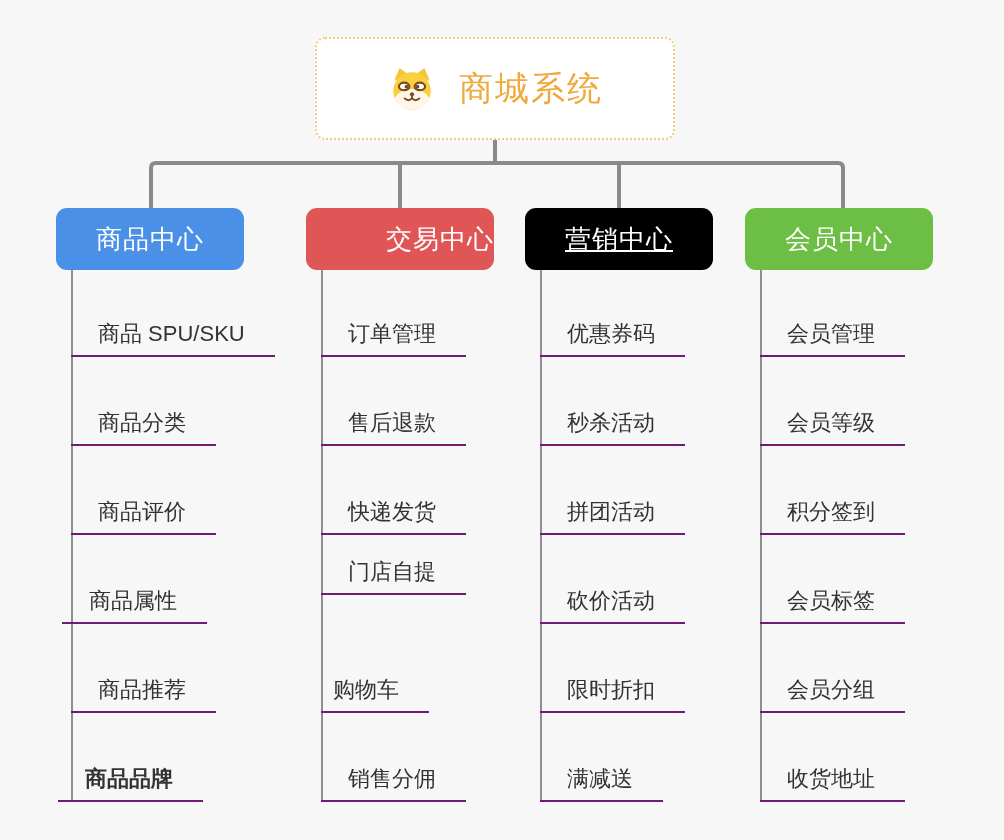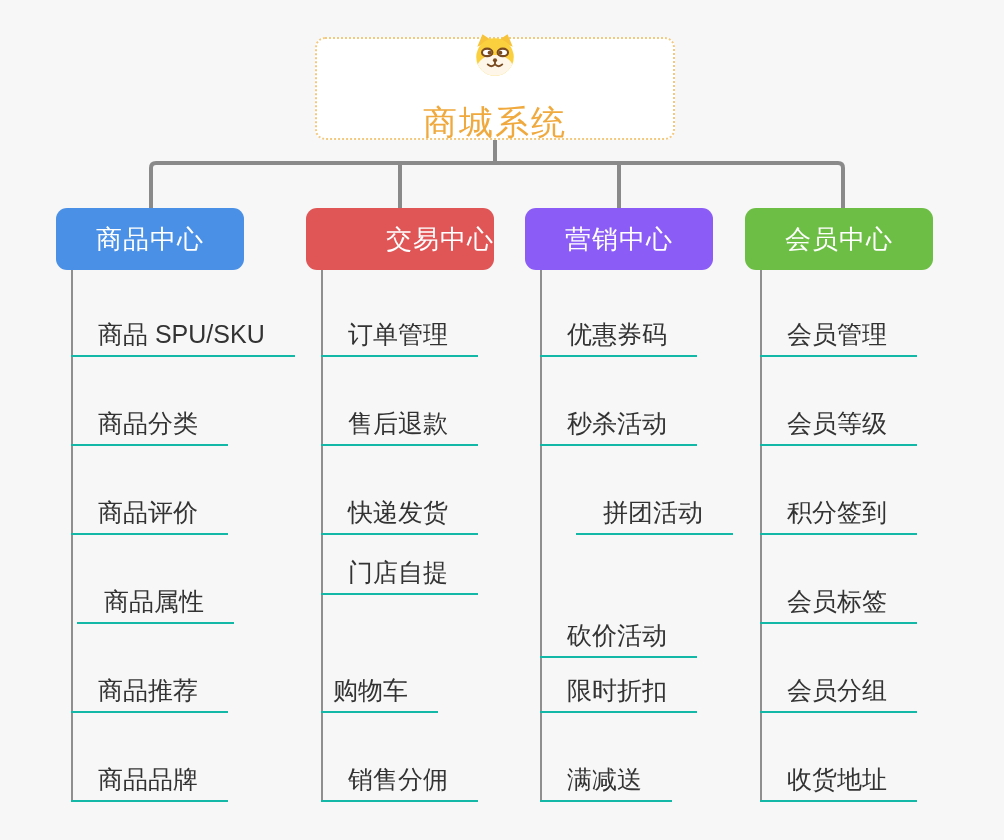--- a/index.html
+++ b/index.html
@@ -11,21 +11,20 @@
   }
   #stage{position:relative;width:1004px;height:840px;}
 
   
   .root-node{
     position:absolute;left:315px;top:37px;width:360px;height:103px;
     background:#ffffff;border:2px dotted #f3c97f;border-radius:10px;
     box-sizing:border-box;
     display:flex;align-items:center;justify-content:center;gap:22px;
     cursor:pointer;
-    flex-direction:column;
   }
   .root-node .title{
     font-size:34px;color:#f0a93d;letter-spacing:2px;white-space:nowrap;
   }
 
   
   #connectors{position:absolute;left:0;top:0;width:1004px;height:840px;pointer-events:none;}
 
   
   .branch-node{
@@ -38,22 +37,22 @@
 
   
   .trunk{
     position:absolute;top:270px;width:2px;height:530px;background:#8f8f8f;
   }
 
   
   .child-node{
     position:absolute;height:44px;line-height:42px;
     padding:0 30px 0 27px;
-    border-bottom:2px solid #14b8a6;
-    font-size:25px;color:#333333;white-space:nowrap;
+    border-bottom:2px solid #701a75;
+    font-size:22px;color:#333333;white-space:nowrap;
     box-sizing:border-box;cursor:pointer;
   }
 </style>
 </head>
 <body>
 
 <div id="stage">
 
   <svg id="connectors" viewBox="0 0 1004 840" xmlns="http://www.w3.org/2000/svg">
     <path d="M495,138 V163" fill="none" stroke-width="4" stroke="#8a8a8a"></path>
@@ -86,41 +85,41 @@
   </div>
 
   <div id="branches">
       <div class="branch-node" style="left: 56px; background: rgb(74, 144, 230);">
         <span>商品中心</span>
       </div>
       <div class="trunk" style="left: 71px;"></div>
       <div class="child-node" style="left: 71px; top: 313px;">商品 SPU/SKU</div>
       <div class="child-node" style="left: 71px; top: 402px;">商品分类</div>
       <div class="child-node" style="left: 71px; top: 491px;">商品评价</div>
-      <div class="child-node" style="left: 77px; top: 580px;">商品属性</div>
+      <div class="child-node" style="left: 62px; top: 580px;">商品属性</div>
       <div class="child-node" style="left: 71px; top: 669px;">商品推荐</div>
-      <div class="child-node" style="left: 71px; top: 758px;">商品品牌</div>
+      <div class="child-node" style="left: 58px; top: 758px; font-weight: bold;">商品品牌</div>
       <div class="branch-node" style="left: 306px; background: rgb(224, 86, 86); justify-content: flex-end;">
         <span>交易中心</span>
       </div>
       <div class="trunk" style="left: 321px;"></div>
       <div class="child-node" style="left: 321px; top: 313px;">订单管理</div>
       <div class="child-node" style="left: 321px; top: 402px;">售后退款</div>
       <div class="child-node" style="left: 321px; top: 491px;">快递发货</div>
       <div class="child-node" style="left: 321px; top: 551px;">门店自提</div>
       <div class="child-node" style="left: 321px; top: 669px; padding-left: 12px;">购物车</div>
       <div class="child-node" style="left: 321px; top: 758px; text-align: center;">销售分佣</div>
-      <div class="branch-node" style="left: 525px; background: #8b5cf6;">
+      <div class="branch-node" style="left: 525px; background: #000000; text-decoration: underline;">
         <span>营销中心</span>
       </div>
       <div class="trunk" style="left: 540px;"></div>
       <div class="child-node" style="left: 540px; top: 313px;">优惠券码</div>
       <div class="child-node" style="left: 540px; top: 402px;">秒杀活动</div>
-      <div class="child-node" style="left: 540px; top: 491px; margin-left: 36px;">拼团活动</div>
-      <div class="child-node" style="left: 540px; top: 580px; margin-top: 34px;">砍价活动</div>
+      <div class="child-node" style="left: 540px; top: 491px;">拼团活动</div>
+      <div class="child-node" style="left: 540px; top: 580px;">砍价活动</div>
       <div class="child-node" style="left: 540px; top: 669px;">限时折扣</div>
       <div class="child-node" style="left: 540px; top: 758px;">满减送</div>
       <div class="branch-node" style="left: 745px; background: rgb(109, 190, 68);">
         <span>会员中心</span>
       </div>
       <div class="trunk" style="left: 760px;"></div>
       <div class="child-node" style="left: 760px; top: 313px;">会员管理</div>
       <div class="child-node" style="left: 760px; top: 402px;">会员等级</div>
       <div class="child-node" style="left: 760px; top: 491px;">积分签到</div>
       <div class="child-node" style="left: 760px; top: 580px;">会员标签</div>

